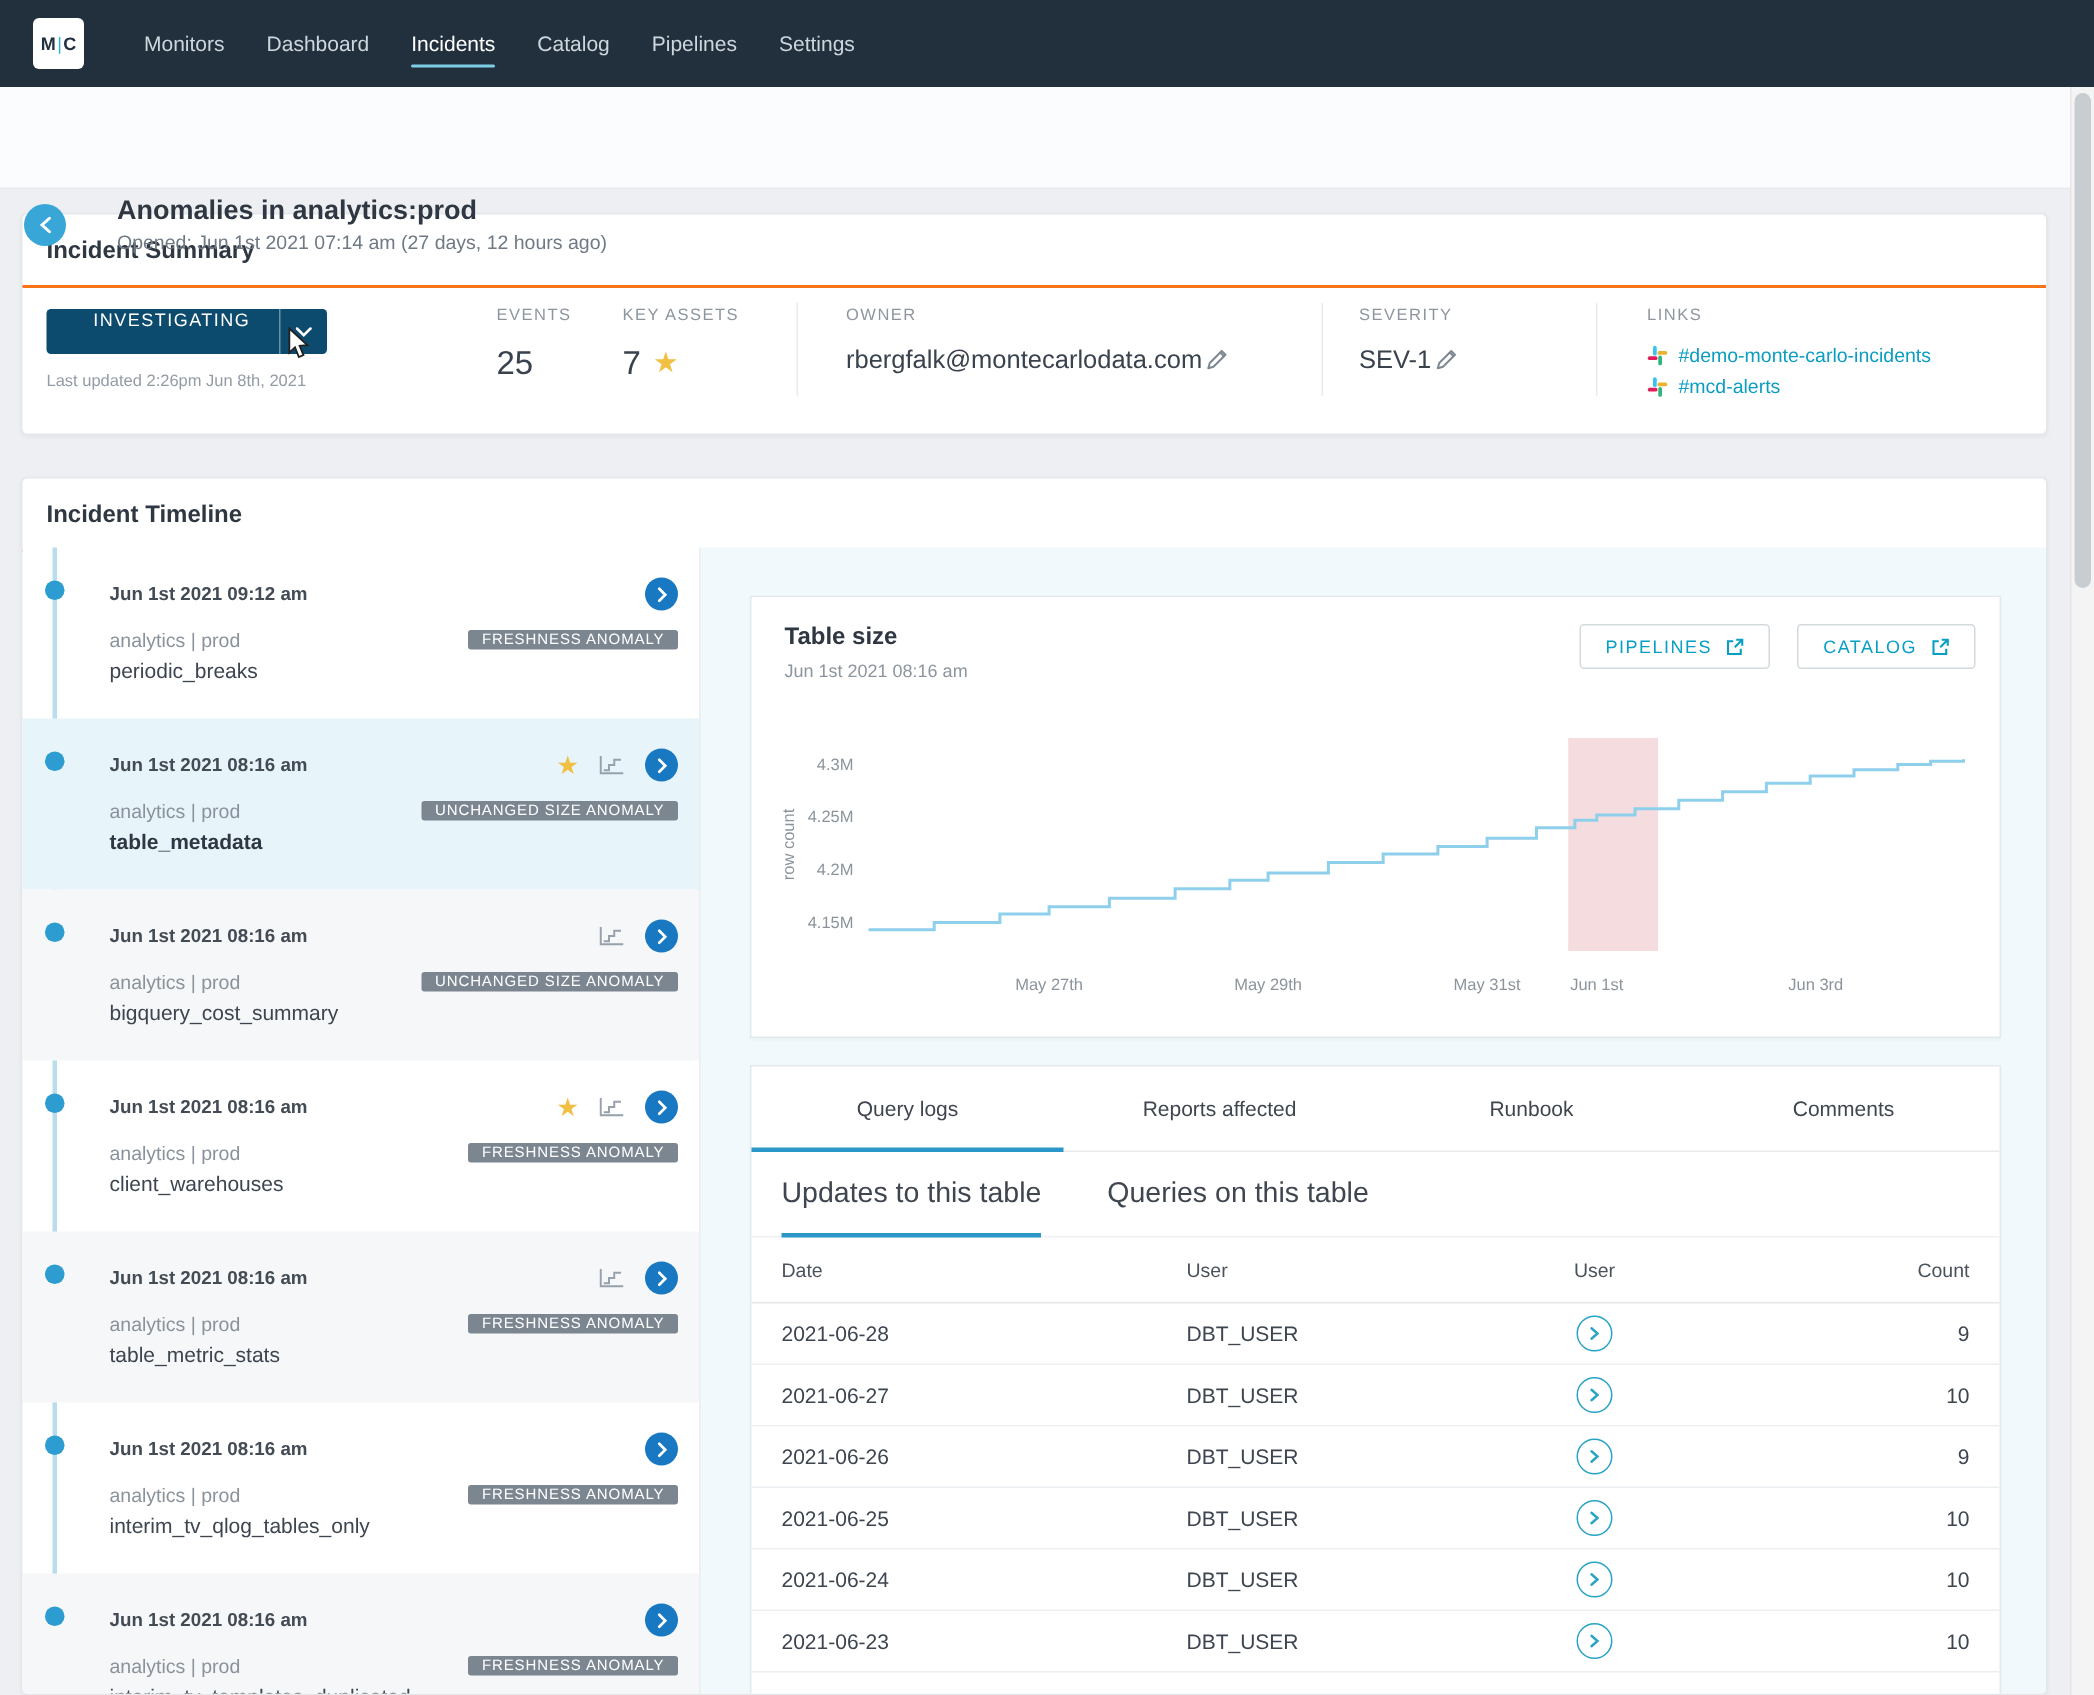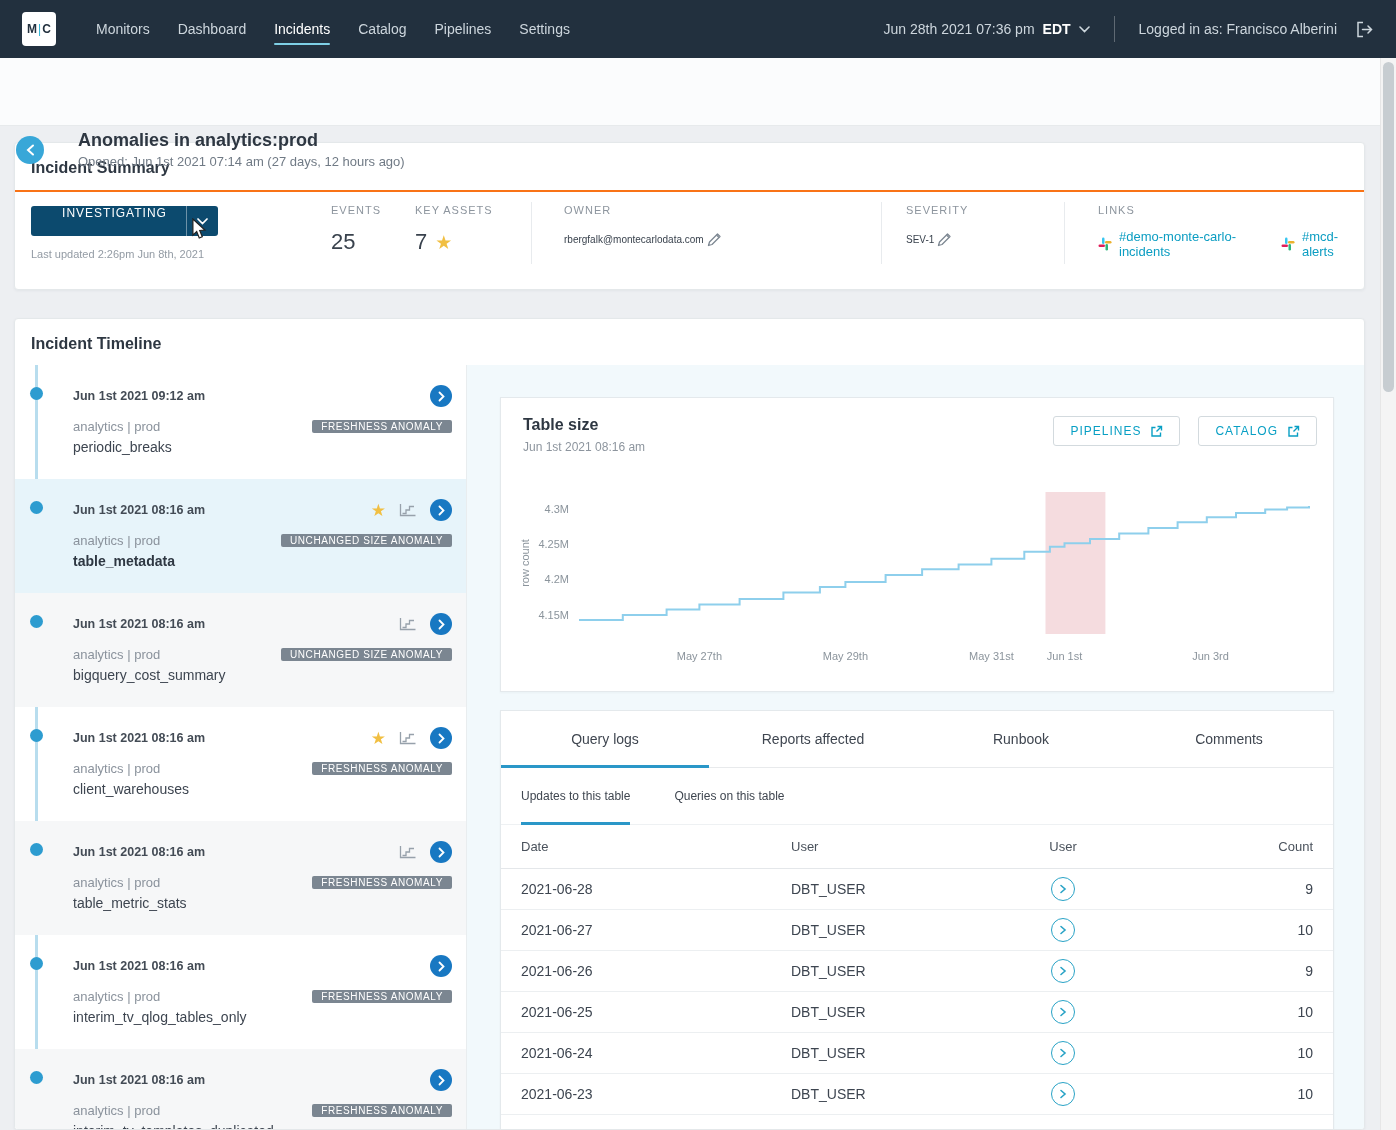--- a/index.html
+++ b/index.html
@@ -45,24 +45,24 @@
   .status-btn { width:187px; height:30px; background:#0c4a6e; border:none; border-radius:3px; color:#fff;
                 font-size:12px; letter-spacing:1px; display:flex; cursor:pointer;
                 font-family:"Liberation Sans", sans-serif; padding:0 0 0 12px; }
   .status-btn .status-label { flex:1; text-align:center; }
   .status-caret { border-left:1px solid rgba(255,255,255,.4); height:100%; display:flex; align-items:center;
                   padding:0 10px; }
   .status-updated { margin-top:12px; font-size:11px; color:#939ba4; }
   .stat { position:absolute; top:12px; }
   .stat-label { font-size:11px; letter-spacing:1px; color:#8d959e; margin-bottom:13px; }
   .stat-value { font-size:22px; color:#39424d; display:flex; align-items:center; gap:8px; }
-  .stat-value-sm { font-size:10px; color:#39424d; display:flex; align-items:center; gap:0; margin-top:7px; }
+  .stat-value-sm { font-size:17px; color:#39424d; display:flex; align-items:flex-end; gap:0; margin-top:7px; }
   .v-divider { position:absolute; top:10px; width:1px; height:62px; background:#e8ebee; }
   .edit-btn { background:none; border:none; cursor:pointer; display:flex; align-items:center; padding:2px; }
-  .links-col { display:flex; flex-direction:row; gap:6px; margin-top:10px; }
+  .links-col { display:flex; flex-direction:column; gap:6px; margin-top:10px; }
   .slack-link { display:flex; align-items:center; gap:7px; font-size:13px; color:#0b9dc2; text-decoration:none; cursor:pointer; }
 
   
   .timeline-card { top:318px; height:812px; overflow:hidden; }
   .tl-col { position:absolute; left:0; top:46px; width:451px; bottom:0; background:#fff; }
   .tl-line { position:absolute; left:20px; top:0; bottom:0; width:3px; background:#b8ddee; }
   .tl-item { position:relative; height:114px; padding-left:58px; cursor:pointer; }
   .tl-item.alt { background:#f6f7f8; }
   .tl-item.sel { background:#e7f4fa; }
   .tl-dot { position:absolute; left:15px; top:22px; width:13px; height:13px; border-radius:50%; background:#2d9cd0; }
@@ -96,21 +96,21 @@
   #ts-chart text.tick { font:11px "Liberation Sans", sans-serif; fill:#8b949c; }
   #ts-chart text.axis-label { font:11px "Liberation Sans", sans-serif; fill:#8b949c; }
 
   
   .logs-panel { left:33px; top:345px; width:834px; height:440px; }
   .tabs { display:flex; height:57px; border-bottom:1px solid #e8eaec; }
   .tab { flex:1; display:flex; align-items:center; justify-content:center; font-size:14px; color:#3f4650;
          position:relative; cursor:pointer; }
   .tab.active::after { content:''; position:absolute; left:0; right:0; bottom:-1px; height:3px; background:#2a97c8; }
   .subtabs { display:flex; height:57px; padding-left:20px; border-bottom:1px solid #eef1f3; }
-  .subtab { display:flex; align-items:center; margin-right:44px; font-size:12px; color:#3f4650;
+  .subtab { display:flex; align-items:center; margin-right:44px; font-size:19px; color:#3f4650;
             position:relative; cursor:pointer; }
   .subtab.active::after { content:''; position:absolute; left:0; right:0; bottom:-1px; height:3px; background:#2a97c8; }
   .qt-head { display:flex; align-items:center; height:44px; padding:0 20px; font-size:13px; color:#4a525c;
              border-bottom:1px solid #e4e7ea; }
   .qt-row { display:flex; align-items:center; height:41px; padding:0 20px; font-size:14px; color:#3d4550;
             border-bottom:1px solid #eceff1; }
   .c-date { width:270px; }
   .c-user { flex:1; }
   .c-query { width:140px; display:flex; justify-content:center; }
   .c-count { width:180px; text-align:right; }
@@ -133,39 +133,20 @@
     <span>M</span>
       <span class="logo-bar">|</span>
       <span>C</span>
   </div>
   <div class="nav-item">Monitors</div>
   <div class="nav-item">Dashboard</div>
   <div class="nav-item active">Incidents</div>
   <div class="nav-item">Catalog</div>
   <div class="nav-item">Pipelines</div>
   <div class="nav-item">Settings</div>
-  <div class="nav-right">
-    <div class="nav-datetime">
-      <span>Jun 28th 2021 07:36 pm</span>
-      <b>EDT</b>
-      <span style="display:flex;">
-        <svg width="11" height="7" viewBox="0 0 11 7">
-            <path d="M1 1 L5.5 5.5 L10 1" stroke="#cdd6dd" stroke-width="1.6" fill="none" stroke-linecap="round"></path>
-          </svg>
-      </span>
-    </div>
-    <div class="nav-divider"></div>
-    <div class="nav-user">Logged in as: Francisco Alberini</div>
-    <div class="logout-btn">
-      <svg width="19" height="19" viewBox="0 0 19 19">
-          <path d="M8 2.5 H3 V16.5 H8" stroke="#cdd6dd" stroke-width="1.5" fill="none"></path>
-          <path d="M7.5 9.5 H16 M13 6 L16.5 9.5 L13 13" stroke="#cdd6dd" stroke-width="1.5" fill="none" stroke-linecap="round"></path>
-        </svg>
-    </div>
-  </div>
 </header>
 
 <section class="page-head">
   <button class="back-btn">
     <svg width="9" height="12" viewBox="0 0 9 12">
         <path d="M7 1.5 L2 6 L7 10.5" stroke="#fff" stroke-width="2" fill="none" stroke-linecap="round"></path>
       </svg>
   </button>
   <div class="page-title">Anomalies in analytics:prod</div>
   <div class="page-sub">Opened: Jun 1st 2021 07:14 am (27 days, 12 hours ago)</div>

